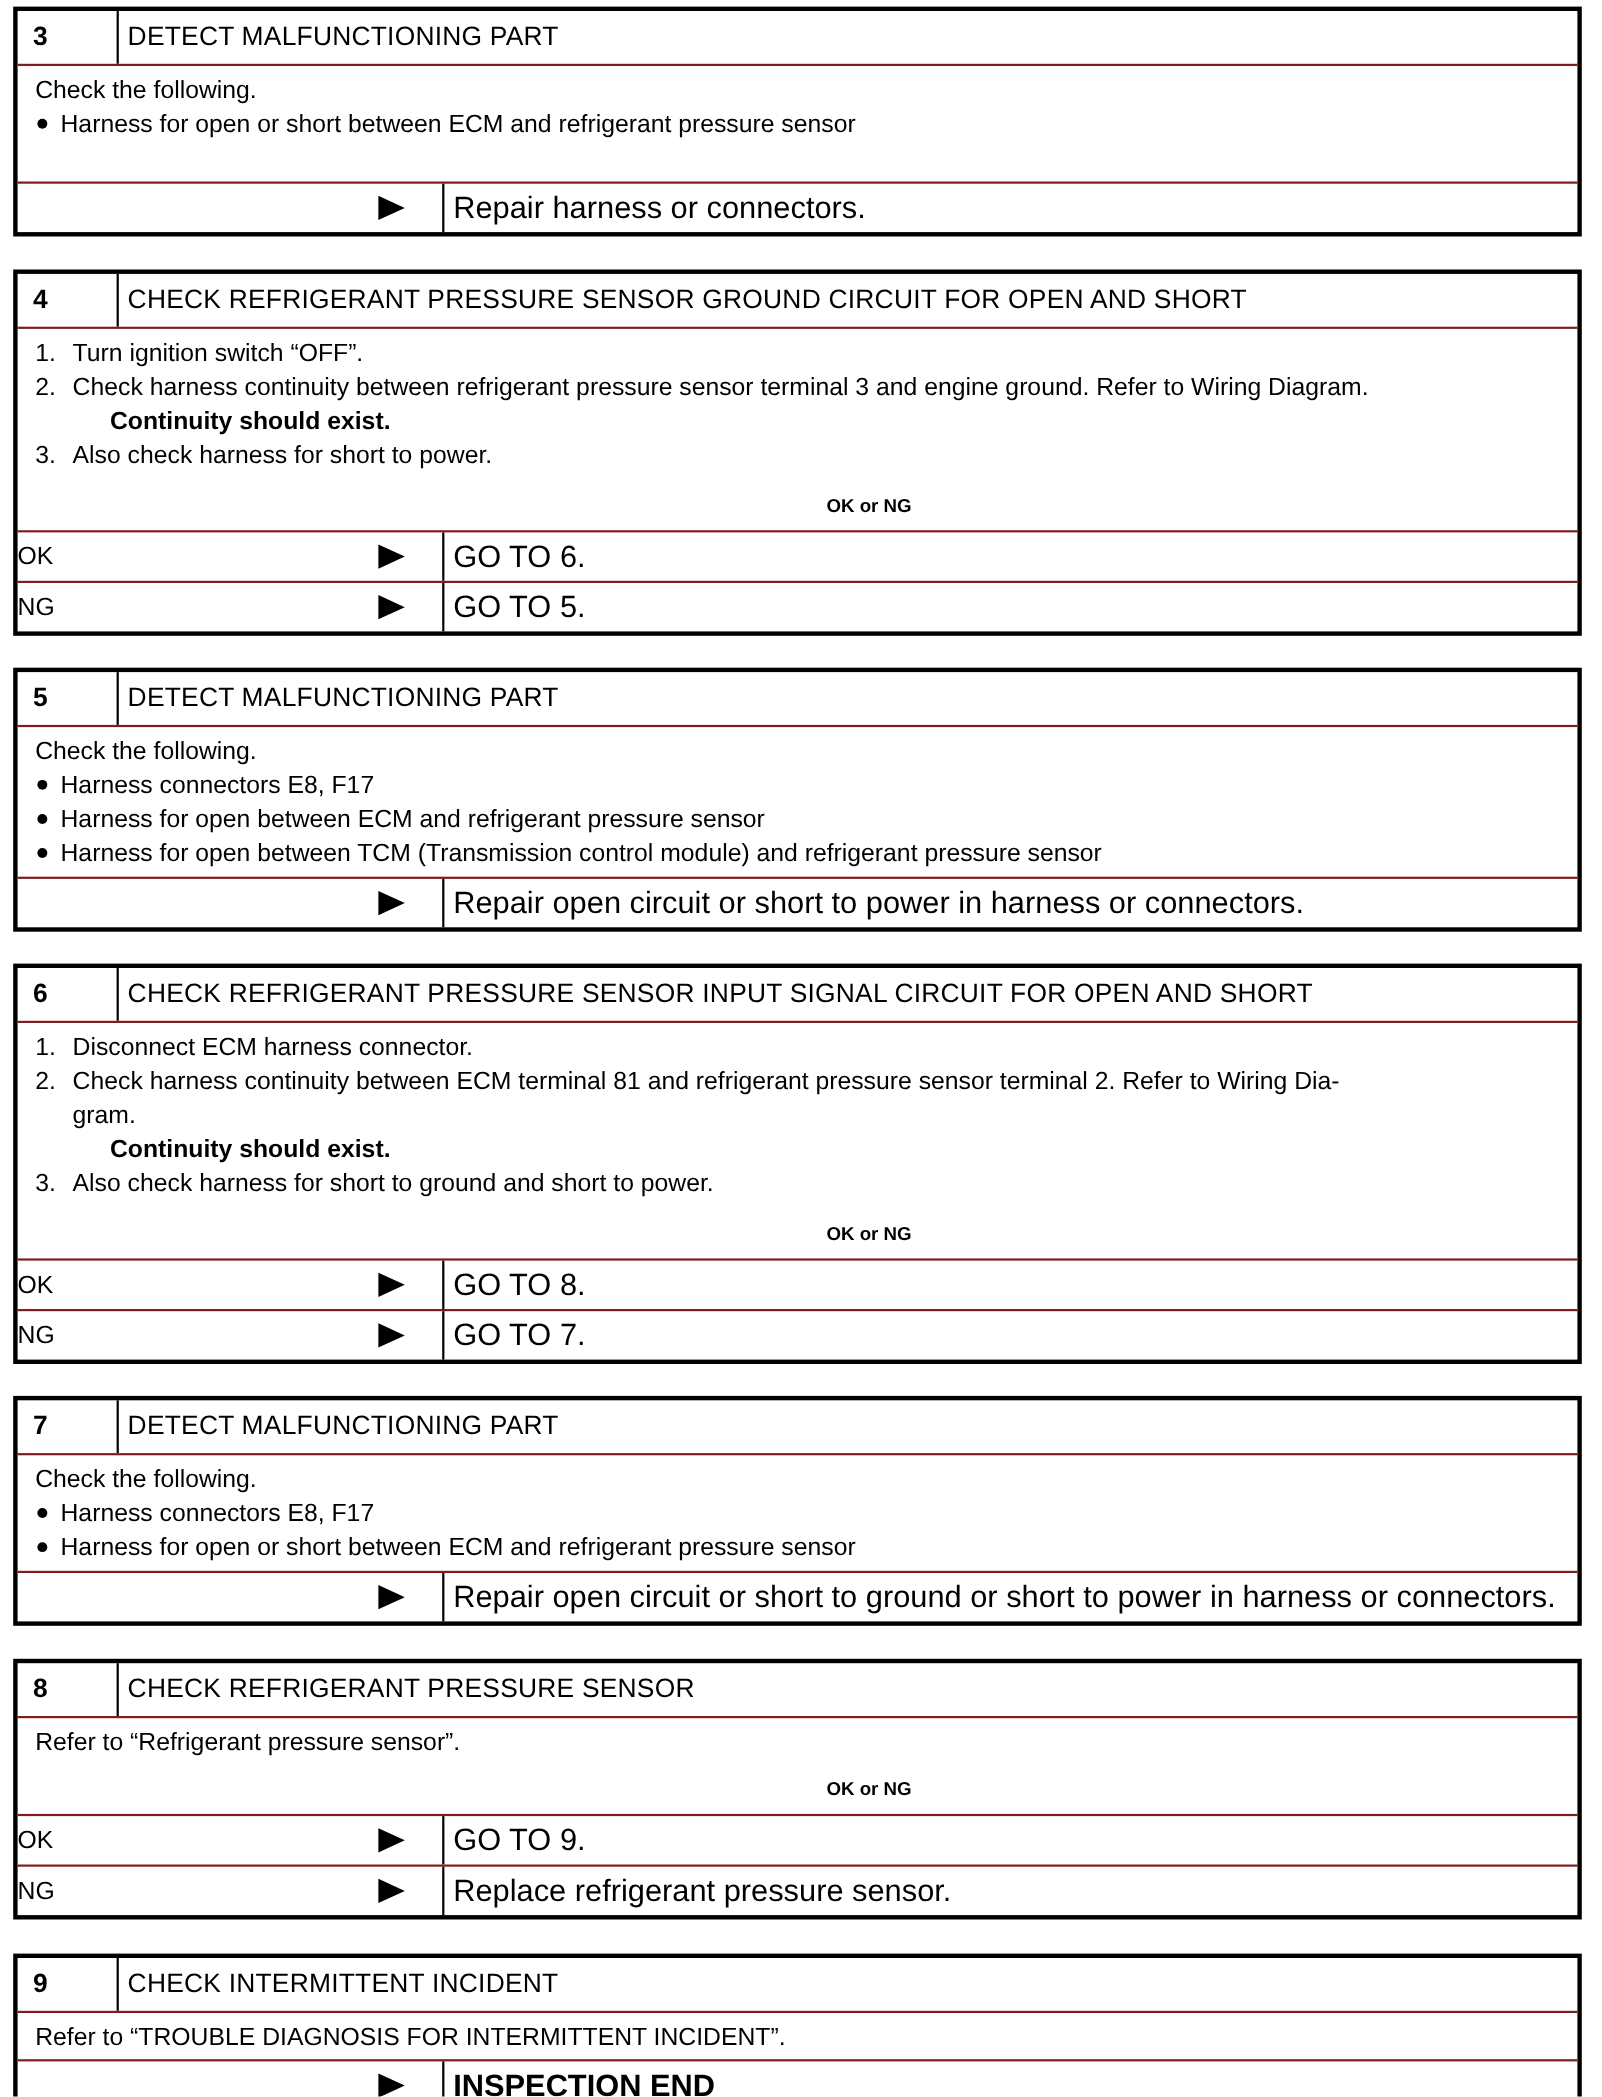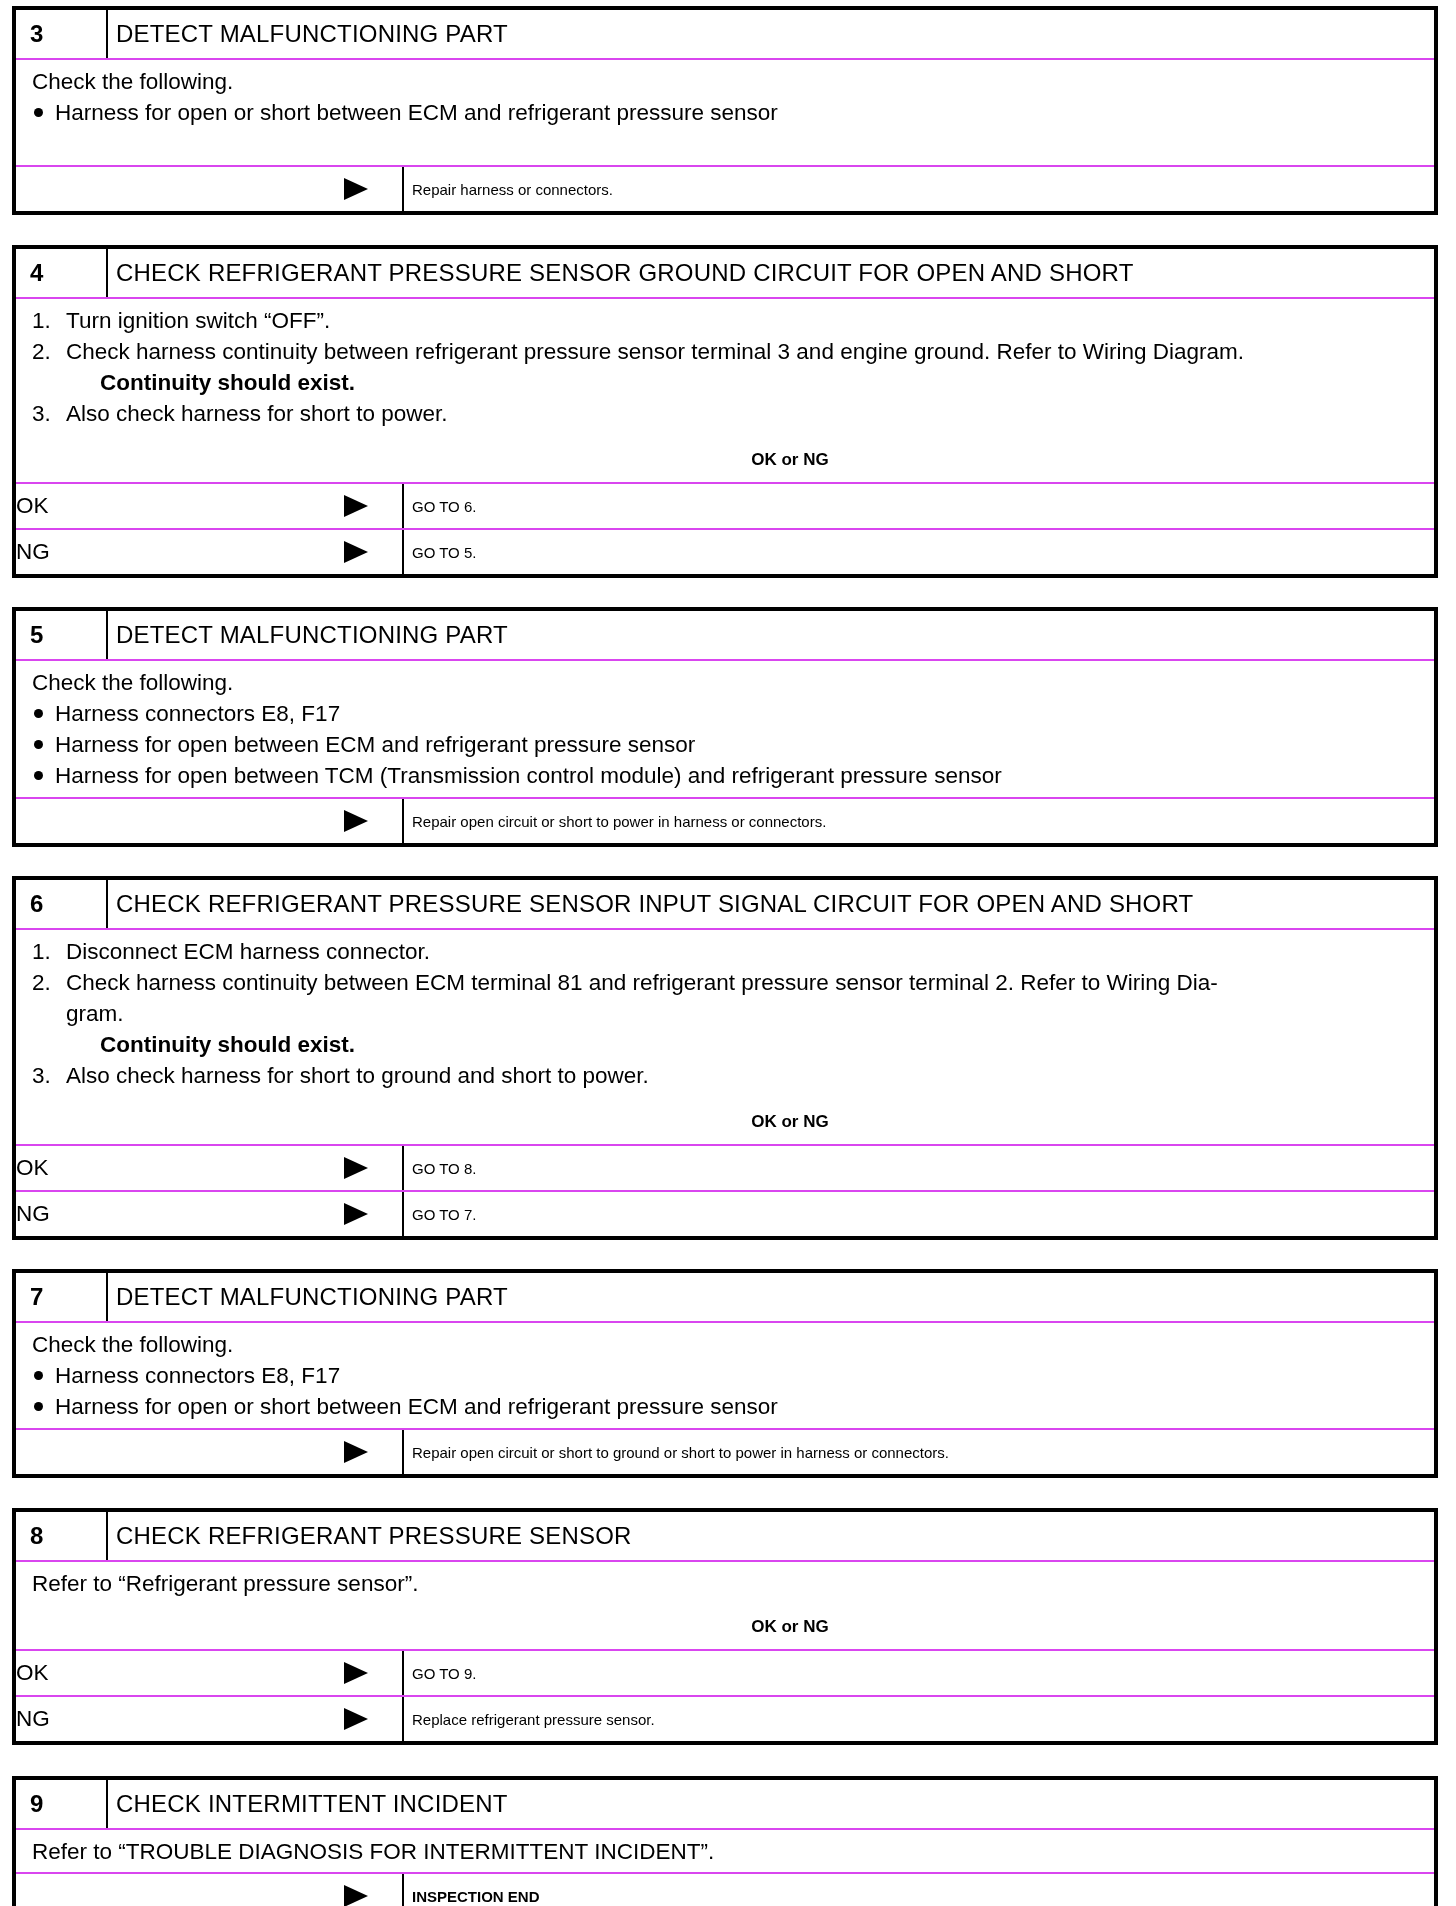--- a/index.html
+++ b/index.html
@@ -4,21 +4,21 @@
 <style>
   html, body { margin: 0; padding: 0; background: #ffffff; }
   body {
     width: 1456px; height: 1906px; overflow: hidden; position: relative;
     font-family: "Liberation Sans", sans-serif; color: #000;
   }
   .box {
     position: absolute; left: 12px; width: 1426px;
     border: 4px solid #000; box-sizing: border-box; background: #fff;
   }
-  .row { position: relative; box-sizing: border-box; border-top: 2px solid #d946ef; }
+  .row { position: relative; box-sizing: border-box; border-top: 2px solid #7f1d1d; }
   .row:first-child { border-top: none; }
   .hdr { height: 48px; display: flex; align-items: center; }
   .hdr .num {
     width: 92px; height: 100%; box-sizing: border-box; border-right: 2px solid #000;
     font-weight: bold; font-size: 24px; padding-left: 14px; display: flex; align-items: center;
   }
   .hdr .title { font-weight: normal; font-size: 24px; padding-left: 8px; letter-spacing: 0.2px; }
   .body { padding: 6px 16px 8px 16px; font-size: 22.5px; line-height: 31px; }
   .body .line { white-space: nowrap; }
   .body .bullet::before {
@@ -37,21 +37,21 @@
   .act .lbl {
     width: 388px; flex: none; position: relative; display: flex; align-items: center;
     font-size: 22.5px; box-sizing: border-box;
     border-right: 2px solid #000;
   }
   .act .arrow {
     position: absolute; right: 34px; top: 50%; transform: translateY(-50%);
     width: 0; height: 0; border-top: 11px solid transparent; border-bottom: 11px solid transparent;
     border-left: 24px solid #000;
   }
-  .act .res { display: flex; align-items: center; padding-left: 8px; font-size: 15px; }
+  .act .res { display: flex; align-items: center; padding-left: 8px; font-size: 28px; }
   .act .res.bold { font-weight: bold; }
 </style>
 </head>
 <body>
 
 <div class="box" style="top:6px;">
   <div class="row hdr">
     <div class="num">3</div>
     <div class="title">DETECT MALFUNCTIONING PART</div>
   </div>

